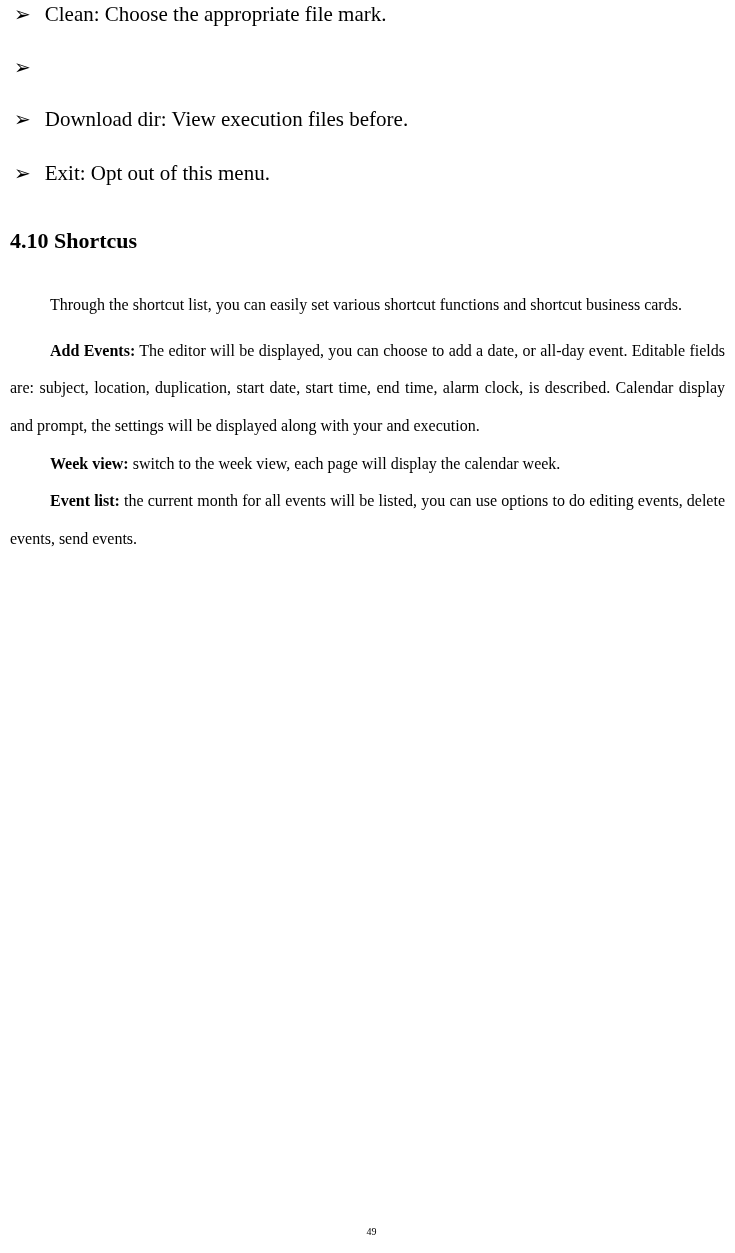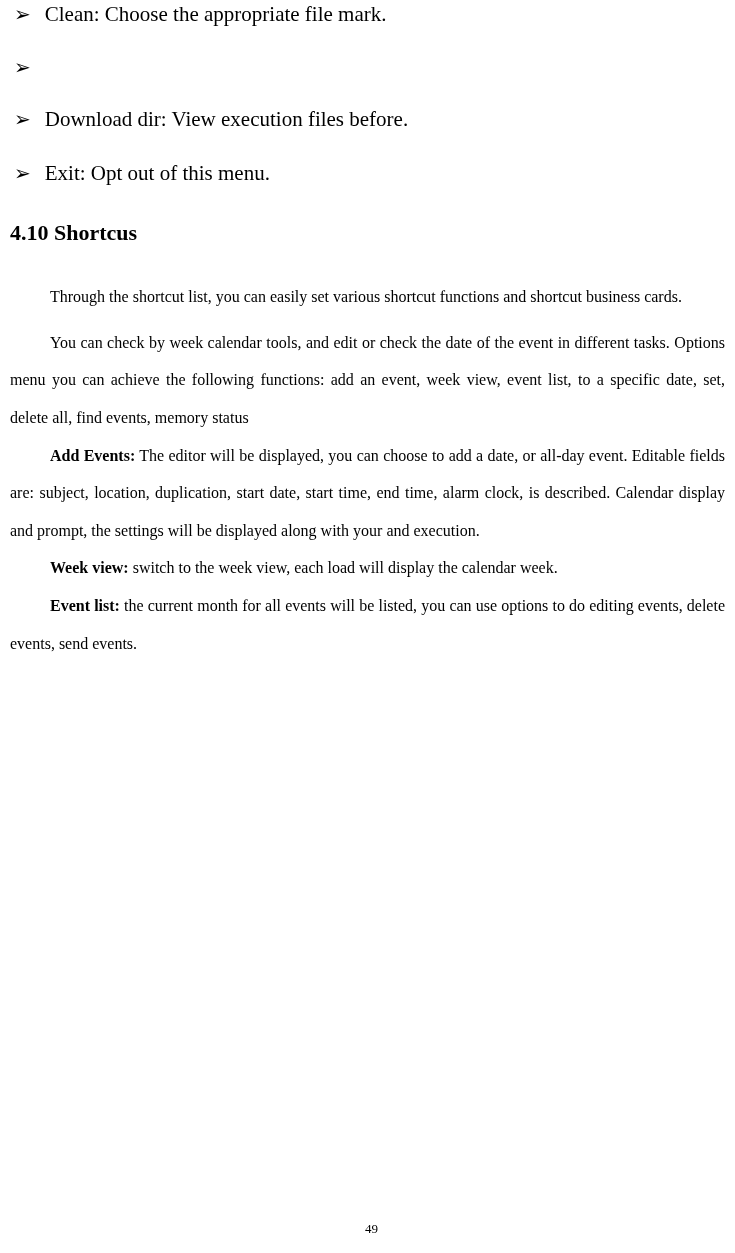--- a/index.html
+++ b/index.html
@@ -27,41 +27,41 @@
     margin-bottom: 24px;
   }
   .bullet-marker {
     margin-left: 4px;
     margin-right: 14px;
     font-size: 20px;
   }
   .heading {
     font-size: 22px;
     font-weight: bold;
-    margin-top: 32px;
+    margin-top: 40px;
     margin-bottom: 32px;
   }
   .body-text {
     font-size: 16px;
     line-height: 2.35;
     text-align: justify;
   }
   .indent {
     text-indent: 40px;
   }
   .bold {
     font-weight: bold;
   }
   .page-number {
     position: absolute;
     bottom: 16px;
     left: 8px;
     right: 0;
     text-align: center;
-    font-size: 13px;
+    font-size: 10px;
   }
   .section {
     margin-bottom: 8px;
   }
 </style>
 </head>
 <body>
 
 <ul class="bullet-list">
   <li class="bullet-item">
@@ -80,25 +80,24 @@
     <span>Exit: Opt out of this menu.</span>
   </li>
 </ul>
 
 <div class="section">
   <h2 class="heading">4.10 Shortcus</h2>
   <p class="body-text indent">Through the shortcut list, you can easily set various shortcut functions and shortcut business cards.</p>
 </div>
 
 <div class="section">
-  <p class="body-text indent">You can check by week calendar tools, and edit or check the date of the event in different tasks. Options menu you can achieve the following functions: add an event, week view, event list, to a specific date, set, delete all, find events, memory status</p>
   <p class="body-text indent">
     <span class="bold">Add Events:</span><span> The editor will be displayed, you can choose to add a date, or all-day event. Editable fields are: subject, location, duplication, start date, start time, end time, alarm clock, is described. Calendar display and prompt, the settings will be displayed along with your and execution.</span>
   </p>
   <p class="body-text indent">
-    <span class="bold">Week view:</span><span> switch to the week view, each load will display the calendar week.</span>
+    <span class="bold">Week view:</span><span> switch to the week view, each page will display the calendar week.</span>
   </p>
   <p class="body-text indent">
     <span class="bold">Event list:</span><span> the current month for all events will be listed, you can use options to do editing events, delete events, send events.</span>
   </p>
 </div>
 
 <div class="page-number">49</div>
 
 </body></html>

